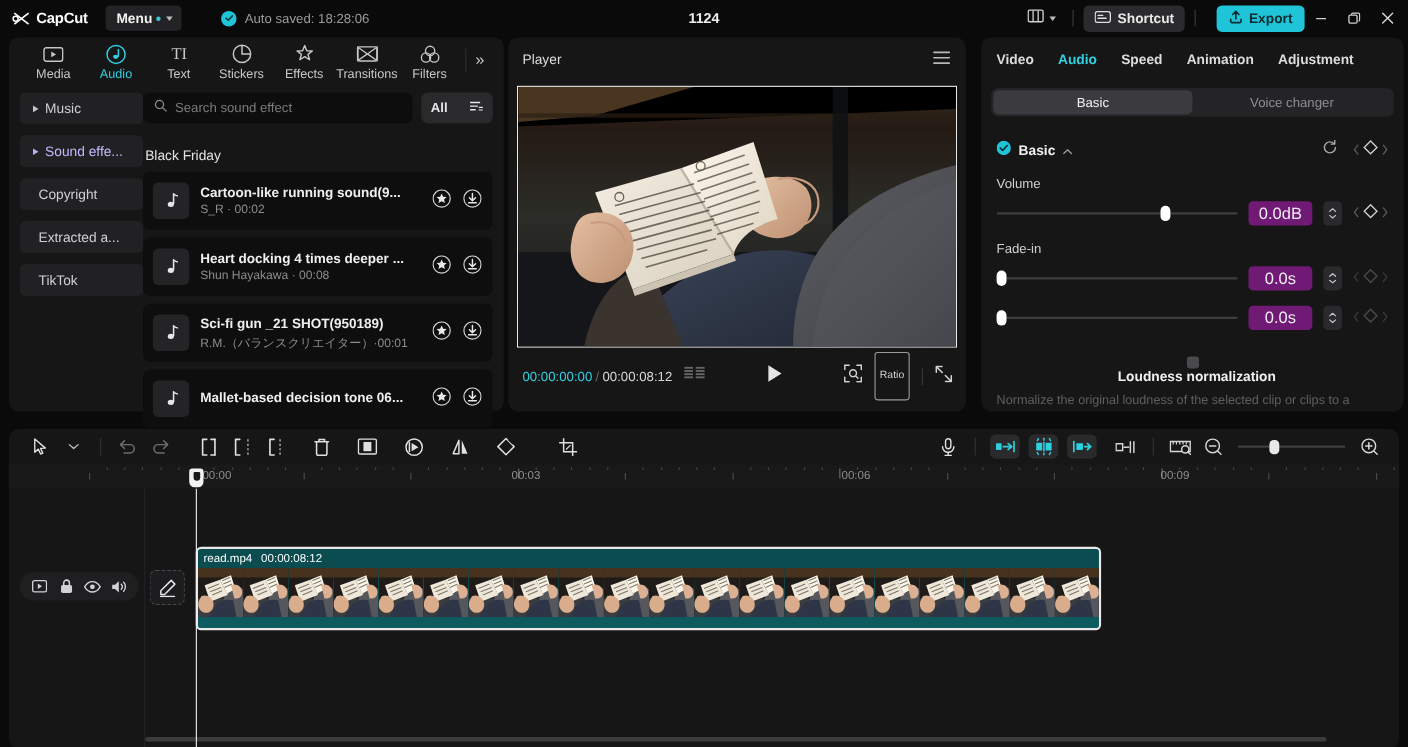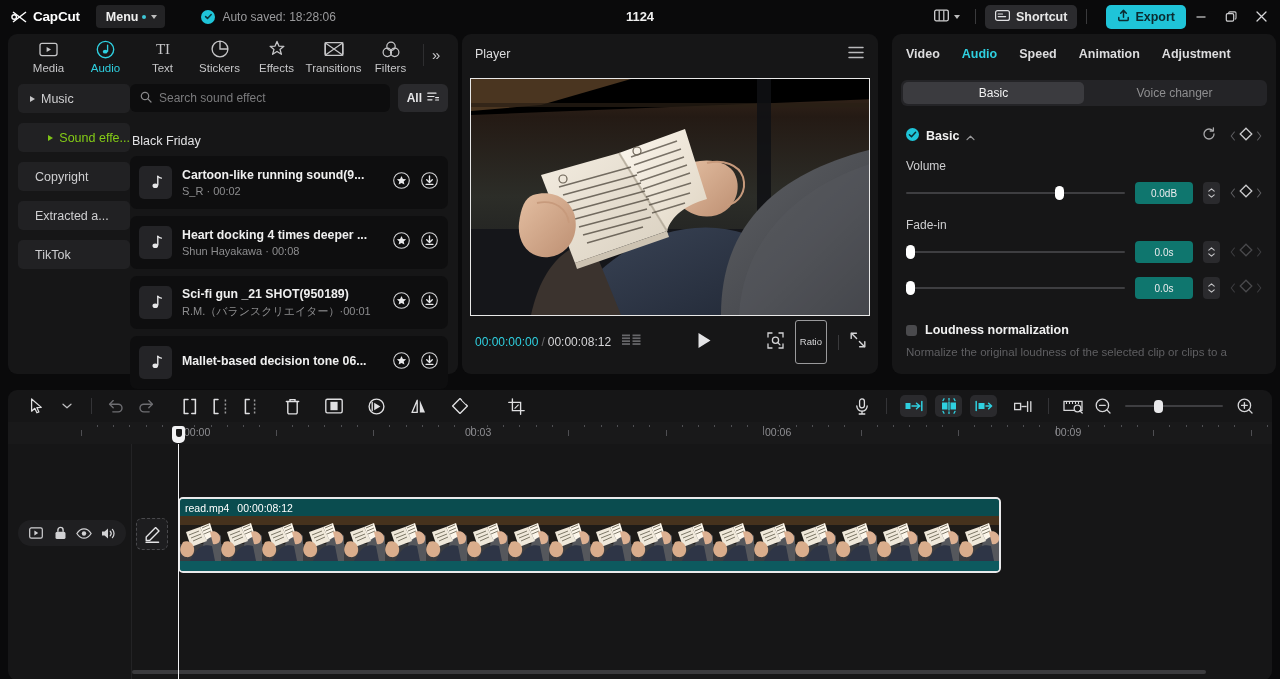--- a/index.html
+++ b/index.html
@@ -78,41 +78,41 @@
   .tab-icon { height: 20px; display: flex; align-items: center; justify-content: center; }
   .tabs-more { margin-left: 6px; align-self: center; padding-bottom: 10px; color: #c9c9cb; font-size: 15px; }
   .tabs-sep { width:1px; height:22px; background:#2e2e30; align-self:center; margin: 0 2px 10px 4px;}
 
   .left-body { display: flex; height: 292px; }
   .left-nav { width: 122px; padding: 4px 0 0 10px; }
   .nav-item {
     height: 29px; border-radius: 5px; background: #212123; margin-bottom: 10px;
     display: flex; align-items: center; padding-left: 12px; font-size: 12.5px; color: #cfcfd1;
   }
-  .nav-item.active { color: #84cc16; justify-content: flex-end; }
+  .nav-item.active { color: #c4b5fd; }
   .nav-arrow {
     width:0;height:0;border-top:3.5px solid transparent;border-bottom:3.5px solid transparent;
     border-left:5px solid currentColor; margin-right:6px; opacity:.95;
   }
   .nav-item.plain { padding-left: 17px; }
 
   .left-content { flex: 1; padding: 0 10px 0 0; position: relative; }
   .search-row { display: flex; align-items: center; gap: 8px; padding-top: 4px; }
   .search-box {
     flex: 1; height: 28px; background: #0d0d0e; border-radius: 6px;
     display: flex; align-items: center; gap: 7px; padding: 0 10px;
   }
   .search-box input {
     background: transparent; border: none; outline: none; color: #cfcfd1;
     font-size: 12px; font-family: inherit; width: 100%;
   }
   .search-box input::placeholder { color: #7b7b7d; }
   .filter-btn {
     height: 28px; padding: 0 9px; border-radius: 6px; background: #2a2a2d;
-    display: flex; align-items: center; gap: 5px; font-size: 12px; font-weight:700; color: #e6e6e8;
+    display: flex; align-items: center; gap: 20px; font-size: 12px; font-weight:700; color: #e6e6e8;
   }
   .section-title { font-size: 12.5px; color: #e2e2e4; margin: 22px 0 8px 2px; }
   .fx-list { position: relative; }
   .fx-item {
     height: 53px; background: #0e0e0f; border-radius: 7px; margin-bottom: 7px;
     display: flex; align-items: center; padding: 0 10px 0 9px; gap: 10px;
   }
   .fx-thumb {
     width: 33px; height: 33px; border-radius: 5px; background: #242427;
     display: flex; align-items: center; justify-content: center; flex: none;
@@ -171,30 +171,30 @@
   .field { margin-top: 14px; }
   .field-label { font-size: 12px; color: #cfcfd1; margin-bottom: 9px; }
   .field-row { display: flex; align-items: center; gap: 10px; }
   .slider { position: relative; height: 12px; flex: 1; display: flex; align-items: center; }
   .slider-track { position: absolute; left: 0; right: 0; height: 2px; background: #3e3e41; border-radius: 2px; }
   .slider-knob {
     position: absolute; width: 9px; height: 14px; border-radius: 5px; background: #fff;
     top: -1px;
   }
   .numbox {
-    width: 58px; height: 22px; background: #0f766e; border-radius: 4px;
+    width: 58px; height: 22px; background: #701a75; border-radius: 4px;
     display: flex; align-items: center; justify-content: center;
-    font-size: 10px; color: #ececee; text-align: center;
+    font-size: 15px; color: #ececee; text-align: center;
   }
   .spin {
     width: 17px; height: 22px; background: #2a2a2d; border-radius: 4px;
     display: flex; flex-direction: column; align-items: center; justify-content: center; gap: 2px;
   }
   .kf-nav { display: flex; align-items: center; gap: 3px; }
-  .loud-row { display: flex; align-items: center; margin-top: 24px; }
+  .loud-row { display: flex; align-items: center; margin-top: 24px; flex-direction: column; }
   .cb-off { width: 11px; height: 11px; border-radius: 3px; background: #4a4a4d; flex: none; }
   .loud-title { font-size: 12.5px; font-weight: 700; color: #f0f0f0; margin-left: 8px; }
   .loud-desc { font-size: 11.5px; color: #5f5f62; margin-top: 7px; line-height: 1.4; }
 
   
   .timeline { position: absolute; left: 8px; top: 390px; width: 1264px; height: 290px; background: #161617; border-radius: 9px; }
   .tl-toolbar { height: 32px; display: flex; align-items: center; padding: 0 12px 0 14px; }
   .tt-icon { width: 30px; height: 30px; display: flex; align-items: center; justify-content: center; }
   .tt-sep { width: 1px; height: 16px; background: #343437; margin: 0 9px; }
   .tt-right { margin-left: auto; display: flex; align-items: center; }

